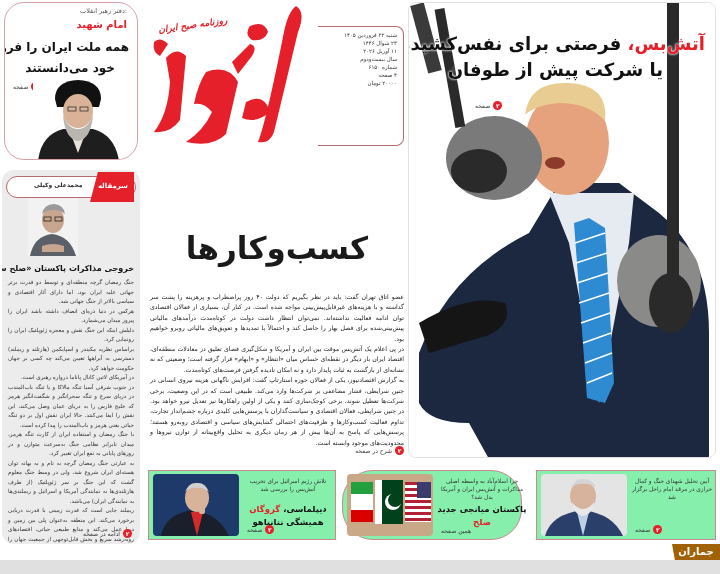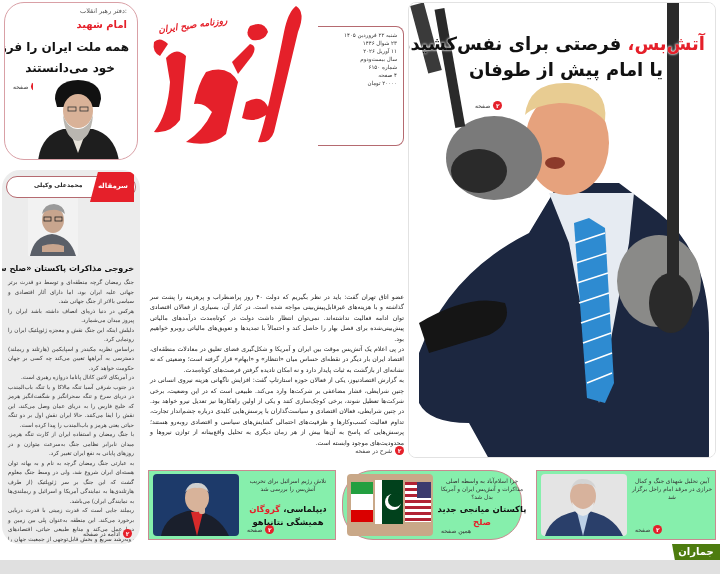--- a/index.html
+++ b/index.html
@@ -36,21 +36,21 @@
 
     
     #cover-story { position: absolute; left: 408px; top: 2px; width: 308px; height: 456px; border: 1.5px solid #e2e2e2; border-radius: 8px; background: #fff; overflow: hidden; }
     #cover-story .kicker { position: absolute; top: 10px; right: 62px; font-size: 7.5px; font-weight: bold; color: #222; direction: rtl; white-space: nowrap; }
     #cover-story .headline-1 { position: absolute; top: 30px; right: 10px; font-size: 18px; font-weight: bold; direction: rtl; white-space: nowrap; color: #111; text-shadow: 0 0 2px #fff, 0 0 3px #fff; z-index: 3; }
     #cover-story .headline-2 { position: absolute; top: 56px; right: 52px; font-size: 18px; font-weight: bold; direction: rtl; white-space: nowrap; color: #111; text-shadow: 0 0 2px #fff, 0 0 3px #fff; z-index: 3; }
     #cover-story .page-ref { position: absolute; top: 98px; left: 66px; z-index: 3; }
     #cover-photo { position: absolute; left: 0; top: 0; width: 308px; height: 456px; z-index: 1; }
 
     
-    #editorial { position: absolute; left: 2px; top: 170px; width: 138px; height: 374px; background: #ececec; border-radius: 18px; overflow: hidden; }
+    #editorial { position: absolute; left: 2px; top: 170px; width: 138px; height: 374px; background: #ececec; border-radius: 12px; overflow: hidden; }
     #editorial .tag-pill { position: absolute; left: 4px; top: 6px; width: 130px; height: 22px; border: 1.3px solid #b56a70; border-radius: 12px; background: #fff; }
     #editorial .author { position: absolute; top: 11px; left: 32px; font-size: 6px; font-weight: bold; color: #222; direction: rtl; }
     #editorial .tag { position: absolute; left: 88px; top: 2px; width: 44px; height: 30px; background: #e5202a; clip-path: polygon(18% 0, 100% 0, 100% 100%, 0 100%); }
     #editorial .tag span { position: absolute; right: 6px; top: 10px; font-size: 7px; color: #fff; font-weight: bold; direction: rtl; }
     #editorial-photo { position: absolute; left: 26px; top: 28px; width: 50px; height: 58px; }
     #editorial .title { position: absolute; top: 94px; right: 6px; width: 128px; font-size: 8px; font-weight: bold; color: #111; direction: rtl; text-align: right; white-space: nowrap; }
     #editorial .body { position: absolute; top: 108px; right: 6px; width: 126px; font-size: 5.6px; line-height: 9.5px; color: #333; direction: rtl; text-align: justify; }
     #editorial .body p { margin: 0; }
     #editorial .page-ref { position: absolute; bottom: 6px; right: 8px; }
 
@@ -68,21 +68,21 @@
     #card-pakistan { left: 342px; width: 180px; border-radius: 31px; }
     #card-pakistan .photo { left: 4px; }
     #card-pakistan .kicker { left: 94px; width: 90px; }
     #card-pakistan .head { left: 92px; width: 94px; top: 32px; }
     #card-pakistan .page-ref { left: 98px; }
     #card-kharazi { left: 536px; width: 180px; }
     #card-kharazi .photo { left: 4px; }
     #card-kharazi .kicker { left: 94px; width: 82px; }
     #card-kharazi .head { left: 92px; width: 84px; top: 32px; }
     #card-kharazi .page-ref { left: 98px; }
-    #jamaran-badge { position: absolute; left: 672px; top: 544px; width: 48px; height: 16px; background: #4d7c0f; color: #fff; font-size: 10px; font-weight: bold; direction: rtl; text-align: center; line-height: 16px; clip-path: polygon(0 0, 100% 0, 100% 100%, 6% 100%); }
+    #jamaran-badge { position: absolute; left: 672px; top: 544px; width: 48px; height: 16px; background: #a16207; color: #fff; font-size: 10px; font-weight: bold; direction: rtl; text-align: center; line-height: 16px; clip-path: polygon(0 0, 100% 0, 100% 100%, 6% 100%); }
 
     #bottom-strip { position: absolute; left: 0; top: 560px; width: 720px; height: 14px; background: #e0e0e0; }
   </style>
 </head>
 <body>
 
 <div id="leader-box">
   <div class="kicker">دفتر رهبر انقلاب:</div>
   <div class="title-red">امام شهید</div>
   <div class="title-1">همه ملت ایران را فرزندان</div>
@@ -119,20 +119,21 @@
     <div class="line">۲۳ شوال ۱۴۴۶</div>
     <div class="line">۱۱ آوریل ۲۰۲۶</div>
     <div class="line">سال بیست‌ودوم</div>
     <div class="line">شماره ۶۱۵۰</div>
     <div class="line">۴ صفحه</div>
     <div class="line">۲۰۰۰۰ تومان</div>
   </div>
 </div>
 
 <div id="main-story">
+  <div class="headline-2">کسب‌وکارها</div>
   <div class="body">
     <p>عضو اتاق تهران گفت: باید در نظر بگیریم که دولت ۴۰ روز پراضطراب و پرهزینه را پشت سر گذاشته و با هزینه‌های غیرقابل‌پیش‌بینی مواجه شده است. در کنار آن، بسیاری از فعالان اقتصادی توان ادامه فعالیت نداشته‌اند. نمی‌توان انتظار داشت دولت در کوتاه‌مدت درآمدهای مالیاتی پیش‌بینی‌شده برای فصل بهار را حاصل کند و احتمالاً با تمدیدها و تعویق‌های مالیاتی روبرو خواهیم بود.</p>
     <p>در پی اعلام یک آتش‌بس موقت بین ایران و آمریکا و شکل‌گیری فضای تعلیق در معادلات منطقه‌ای، اقتصاد ایران بار دیگر در نقطه‌ای حساس میان «انتظار» و «ابهام» قرار گرفته است؛ وضعیتی که نه نشانه‌ای از بازگشت به ثبات پایدار دارد و نه امکان نادیده گرفتن فرصت‌های کوتاه‌مدت.</p>
     <p>به گزارش اقتصادنیوز، یکی از فعالان حوزه استارتاپ گفت: افزایش ناگهانی هزینه نیروی انسانی در چنین شرایطی، فشار مضاعفی بر شرکت‌ها وارد می‌کند. طبیعی است که در این وضعیت، برخی شرکت‌ها تعطیل شوند، برخی کوچک‌سازی کنند و یکی از اولین راهکارها نیز تعدیل نیرو خواهد بود. در چنین شرایطی، فعالان اقتصادی و سیاست‌گذاران با پرسش‌هایی کلیدی درباره چشم‌انداز تجارت، تداوم فعالیت کسب‌وکارها و ظرفیت‌های احتمالی گشایش‌های سیاسی و اقتصادی روبه‌رو هستند؛ پرسش‌هایی که پاسخ به آن‌ها بیش از هر زمان دیگری به تحلیل واقع‌بینانه از توازن نیروها و محدودیت‌های موجود وابسته است.</p>
   </div>
   <div class="page-ref">
     <span class="dot">۲</span>
     <span>شرح در صفحه</span>
   </div>
 </div>
@@ -170,21 +171,21 @@
     <rect x="258" y="0" width="12" height="290" fill="#2a2a2a"></rect>
 
     <path d="M10 320 Q60 290 96 300 Q104 320 80 332 L20 350 Z" fill="#151515"></path>
 
     <rect x="10" y="0" width="14" height="70" fill="#3a3a3a" transform="rotate(-15 17 35)"></rect>
   </svg>
   <div class="kicker">ریشه‌های ناکامی ترامپ در مدیریت بحران ایران چیست؟</div>
   <div class="headline-1">
     <span class="red">آتش‌بس،</span><span> فرصتی برای نفس‌کشیدن</span>
   </div>
-  <div class="headline-2">یا امام پیش از طوفان</div>
+  <div class="headline-2">یا شرکت پیش از طوفان</div>
   <div class="page-ref">
     <span class="dot">۲</span>
     <span>صفحه</span>
   </div>
 </div>
 
 <div id="editorial">
   <div class="tag-pill"></div>
   <div class="author">محمدعلی وکیلی</div>
   <div class="tag">

